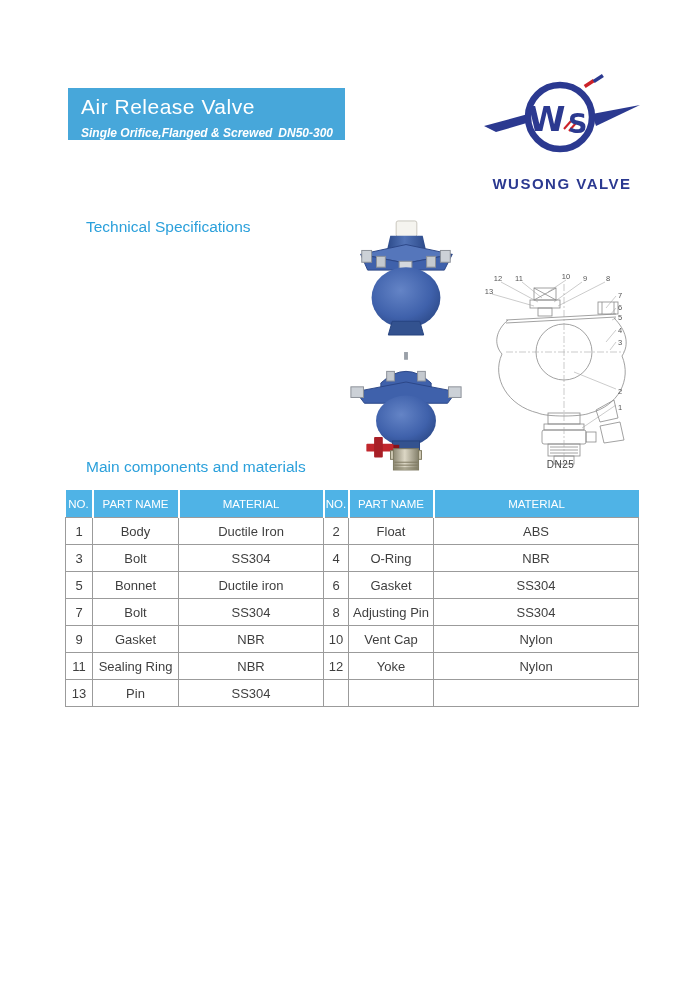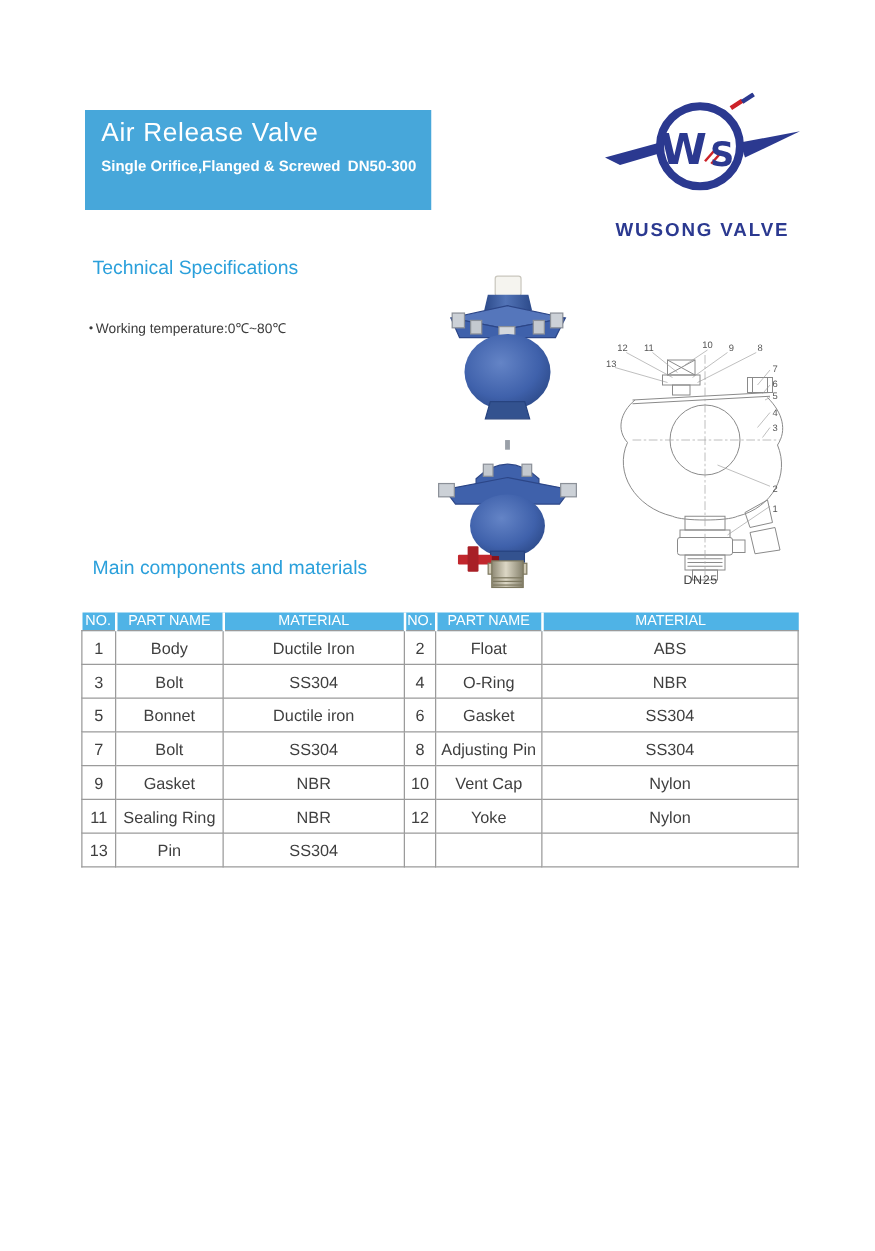--- a/index.html
+++ b/index.html
@@ -3,46 +3,46 @@
 <meta charset="utf-8">
 <style>
   :root{
     --header-bg:#47a7da; --section-heading:#2ba0db; --table-header-bg:#4fb3e6;
     --logo-navy:#2b3990; --logo-red:#cc2229; --valve-blue:#3f61ab;
     --handle-red:#c1272d; --text-dark:#3c3c3c; --table-border:#9b9b9b;
   }
   html,body{margin:0;padding:0;}
   body{width:700px;height:1001px;position:relative;background:#ffffff;overflow:hidden;
        font-family:"Liberation Sans",sans-serif;}
-  .header-box{position:absolute;left:68px;top:88px;width:277px;height:80px;background:var(--header-bg);
+  .header-box{position:absolute;left:68px;top:88px;width:277px;height:52px;background:var(--header-bg);
        color:#fff;box-sizing:border-box;padding:7px 12px 0 13px;}
   .header-title{font-size:21px;font-weight:400;letter-spacing:.5px;}
   .header-sub{display:flex;justify-content:space-between;align-items:baseline;font-size:12px;
-       font-weight:bold;margin-top:7px;}
+       font-weight:bold;margin-top:7px;font-style:italic;}
   .logo-wrap{position:absolute;left:480px;top:74px;width:164px;text-align:center;}
   .brand-name{color:var(--logo-navy);font-weight:bold;font-size:15px;letter-spacing:1.5px;margin-top:13px;}
-  .section-heading{position:absolute;left:70px;margin:4px;color:var(--section-heading);
+  .section-heading{position:absolute;left:70px;margin:16px;color:var(--section-heading);
        font-size:15.5px;font-weight:400;}
   #spec-heading{top:202px;}
   #components-heading{top:442px;}
   .spec-list{position:absolute;left:71px;top:252px;margin:0;padding:0;list-style:none;
        font-size:11px;color:var(--text-dark);}
   .spec-list li{line-height:23.5px;}
   .spec-list li::before{content:"●";font-size:6px;vertical-align:2px;margin-right:2px;}
   .photo1{position:absolute;left:347px;top:217px;}
   .photo2{position:absolute;left:348px;top:350px;}
   .drawing{position:absolute;left:478px;top:258px;width:165px;height:212px;}
   .drawing svg{position:absolute;left:0;top:0;}
   .callout{position:absolute;font-size:7.5px;color:#555;transform:translate(-50%,-50%);}
   .drawing-caption{position:absolute;left:0;right:0;bottom:0;text-align:center;font-size:10px;
        color:#444;letter-spacing:.5px;}
   table.components{position:absolute;left:65px;top:490px;width:573px;border-collapse:collapse;
        table-layout:fixed;}
   table.components th{background:var(--table-header-bg);color:#fff;font-weight:400;font-size:11.5px;
-       height:14px;border-right:2px solid #fff;padding:0;}
+       height:27px;border-right:2px solid #fff;padding:0;}
   table.components th:last-child{border-right:none;}
   table.components td{border:1px solid var(--table-border);height:26px;text-align:center;
        font-size:13px;color:#3f3f3f;background:#fff;padding:0 2px;overflow:hidden;white-space:nowrap;}
 </style>
 </head>
 <body>
 
 <div class="header-box">
   <div class="header-title">Air Release Valve</div>
   <div class="header-sub">
@@ -61,21 +61,20 @@
     <text x="48" y="57" font-family="'DejaVu Sans',sans-serif" font-size="34" font-weight="bold" fill="#2b3990">W</text>
     <line x1="84" y1="55" x2="91" y2="47" stroke="#cc2229" stroke-width="2"></line>
     <line x1="89" y1="57" x2="96" y2="49" stroke="#cc2229" stroke-width="2"></line>
     <text x="88" y="59" font-family="'DejaVu Sans',sans-serif" font-size="27" font-weight="bold" fill="#2b3990">S</text>
   </svg>
   <div class="brand-name">WUSONG VALVE</div>
 </div>
 
 <h2 class="section-heading" id="spec-heading">Technical Specifications</h2>
 <ul class="spec-list">
-    <li>Working temperature:0℃~80℃</li>
   </ul>
 
 <div class="photo1">
   <svg width="118" height="120" viewBox="0 0 120 120">
     <defs>
       <radialGradient id="bodyGrad" cx="42%" cy="38%" r="75%">
         <stop offset="0%" stop-color="#6484c6"></stop>
           <stop offset="60%" stop-color="#3f61ab"></stop>
         <stop offset="100%" stop-color="#27437f"></stop>
       </radialGradient>

